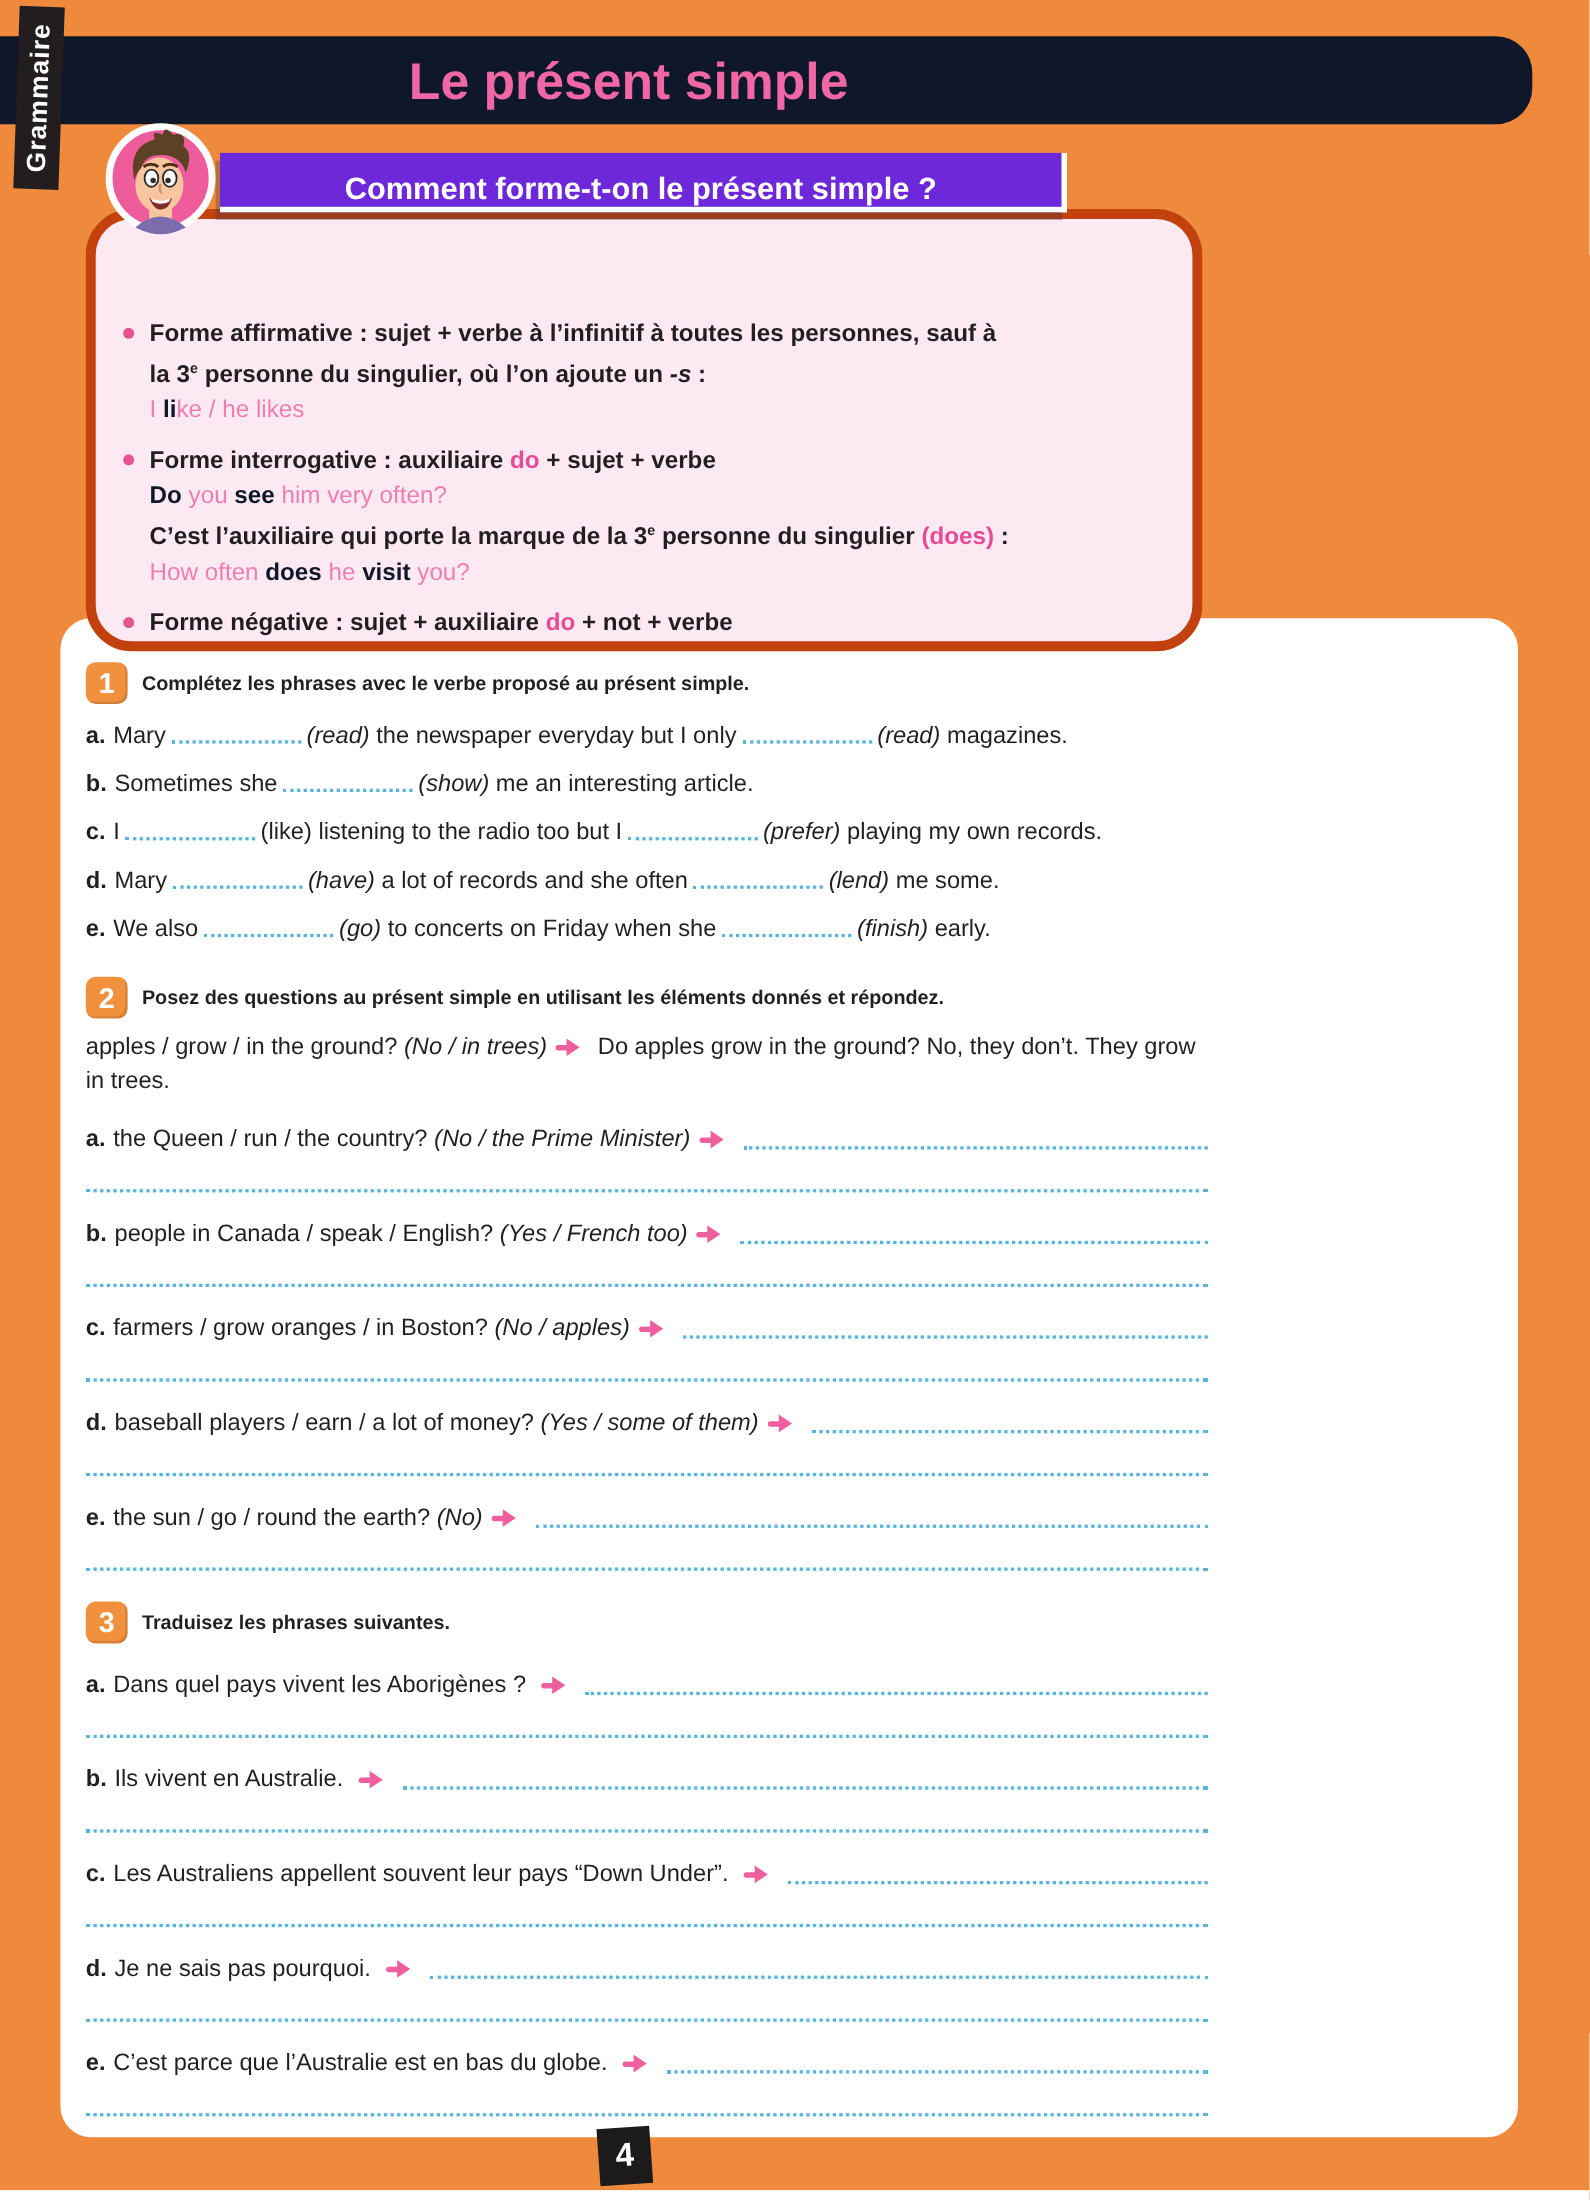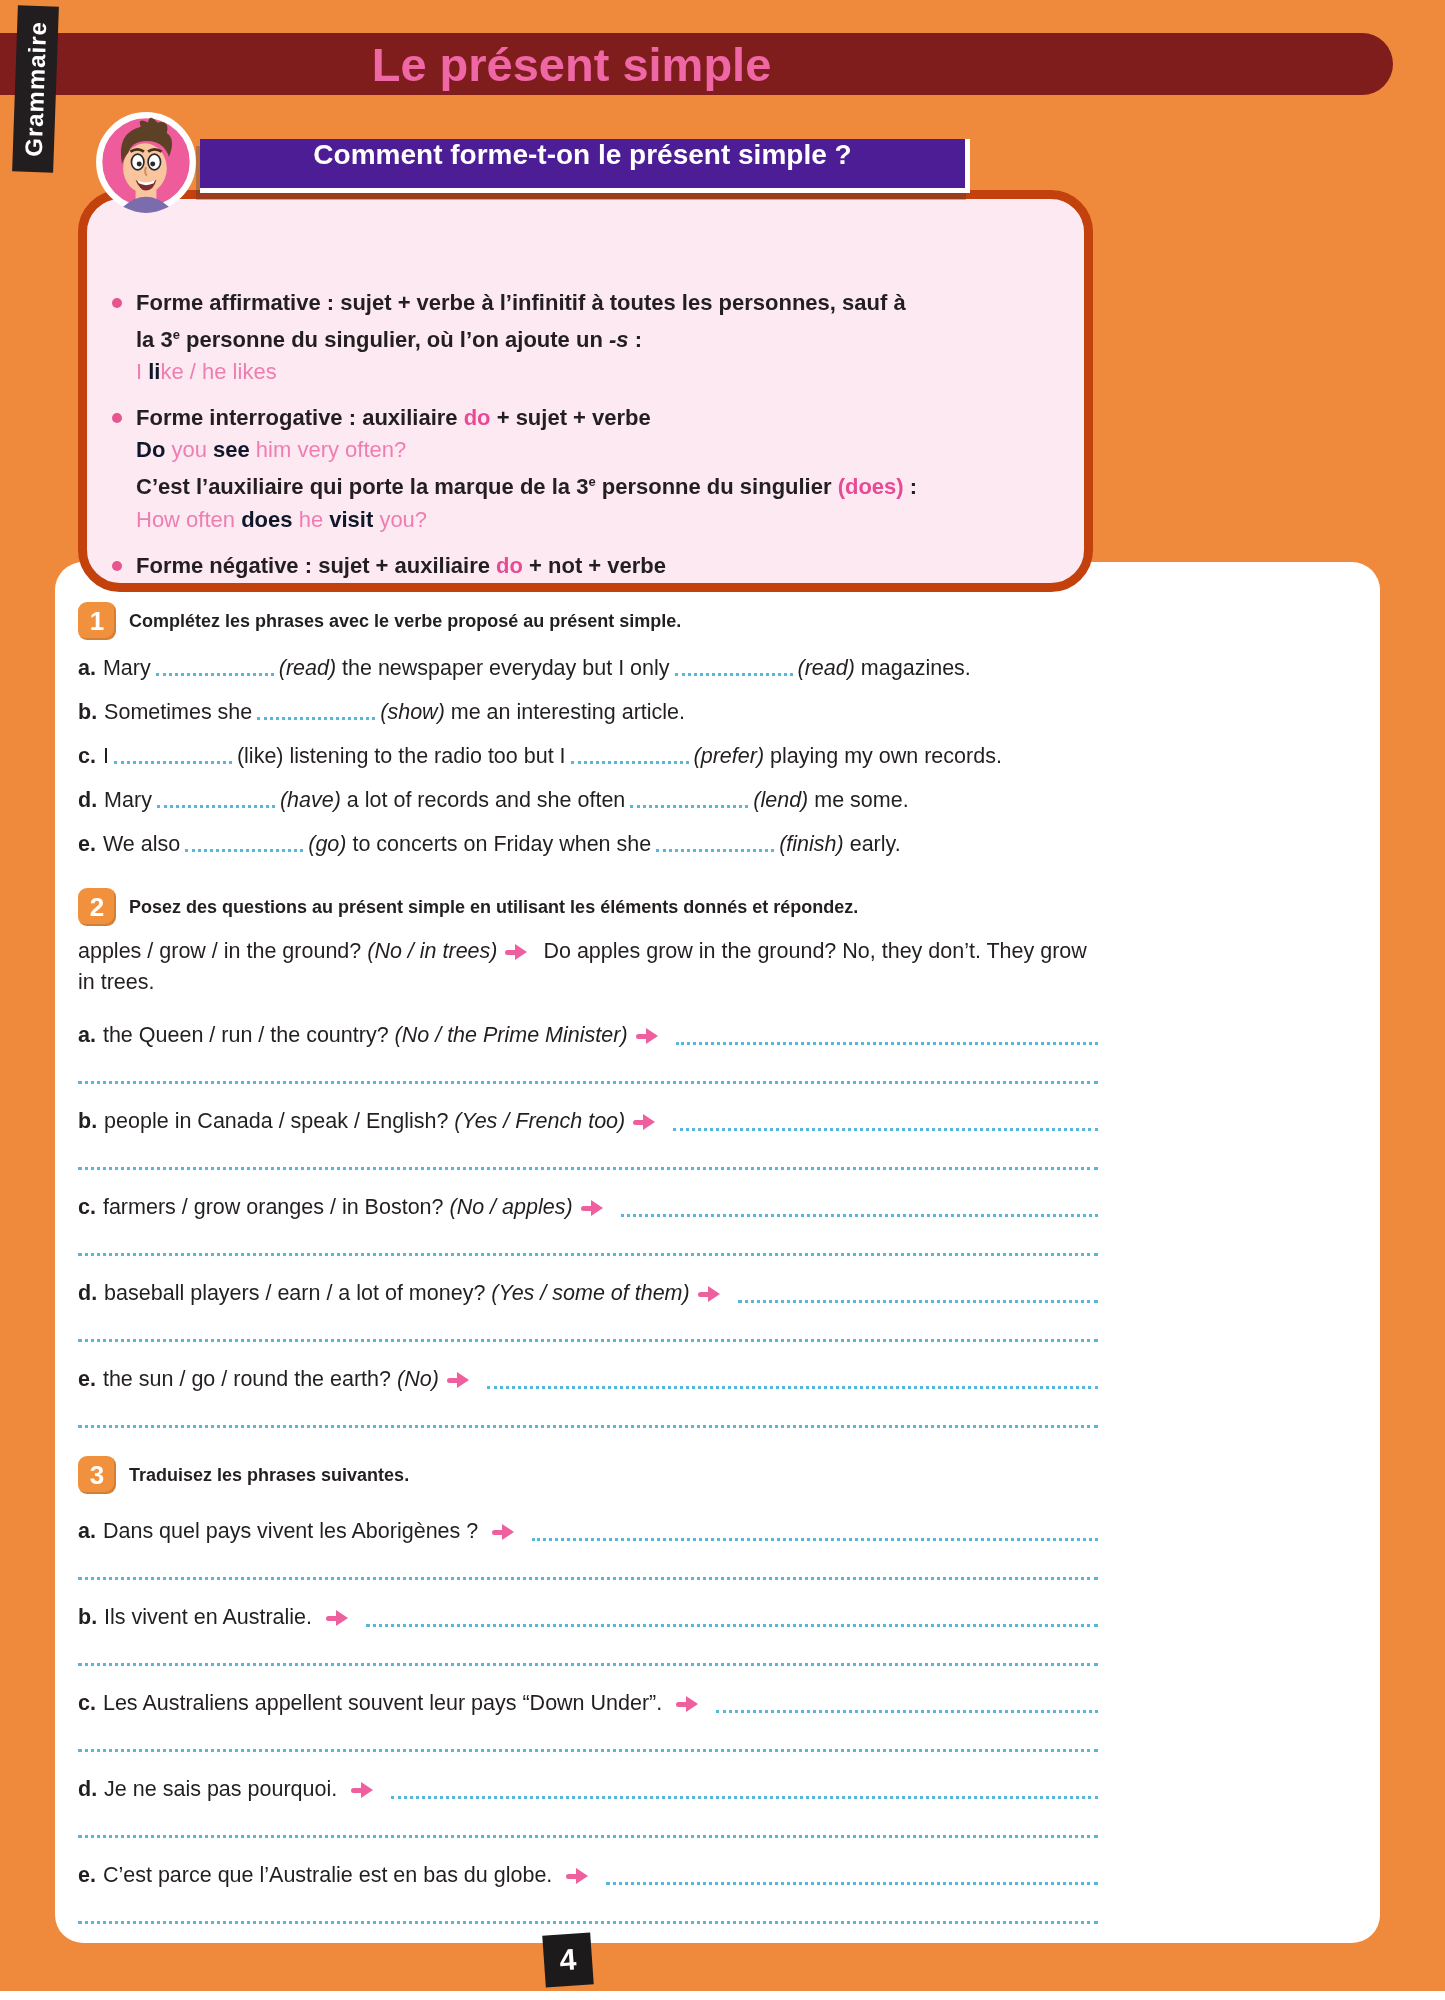--- a/index.html
+++ b/index.html
@@ -1,36 +1,36 @@
 <!DOCTYPE html>
 <html><head>
 <meta charset="utf-8">
 <style>
   html,body{margin:0;padding:0;}
   body{width:1445px;height:2000px;position:relative;background:#ef8a3d;
        font-family:"Liberation Sans", sans-serif;color:#231f20;overflow:hidden;}
   .abs{position:absolute;}
 
   
-  .title-band{left:0;top:33px;width:1393px;height:62px;background:#7f1d1d;
+  .title-band{left:0;top:33px;width:1393px;height:80px;background:#0f172a;
               border-radius:0 33px 33px 0;z-index:2;display:flex;align-items:center;justify-content:center;
               padding-right:250px;box-sizing:border-box;}
   .page-title{color:#ef67a4;font-size:47px;font-weight:bold;letter-spacing:0px;}
 
   
   .gram-tab{left:15px;top:6px;width:41px;height:166px;background:#221d1e;z-index:3;
             transform:rotate(2deg);display:flex;align-items:center;justify-content:center;}
   .gram-tab span{writing-mode:vertical-rl;transform:rotate(180deg);color:#fff;
                  font-weight:bold;font-size:24px;letter-spacing:1px;}
 
   
   .infobox{left:78px;top:190px;width:1015px;height:402px;box-sizing:border-box;
            background:#fce9f1;border:9px solid #c2410c;border-radius:42px;z-index:5;}
-  .infobox-banner{left:200px;top:139px;width:765px;height:49px;background:#4c1d95;z-index:7;
-                  display:flex;align-items:flex-start;justify-content:center;
+  .infobox-banner{left:200px;top:139px;width:765px;height:49px;background:#6d28d9;z-index:7;
+                  display:flex;align-items:flex-end;justify-content:center;
                   border-bottom:5px solid #ffffff;border-right:5px solid #ffffff;
                   box-shadow:-4px 7px 0 rgba(80,55,70,.35);box-sizing:content-box;}
   .infobox-banner span{color:#fff;font-weight:bold;font-size:28px;}
   .avatar{left:94px;top:110px;width:104px;height:104px;z-index:8;}
 
   .rules{list-style:none;margin:0;padding:88px 20px 0 49px;}
   .rules li{position:relative;margin-top:14px;font-size:22px;font-weight:bold;line-height:32px;}
   .rules li:first-child{margin-top:0;}
   .rules li::before{content:"";position:absolute;left:-24px;top:11px;width:10px;height:10px;
                     border-radius:50%;background:#e8548f;}

